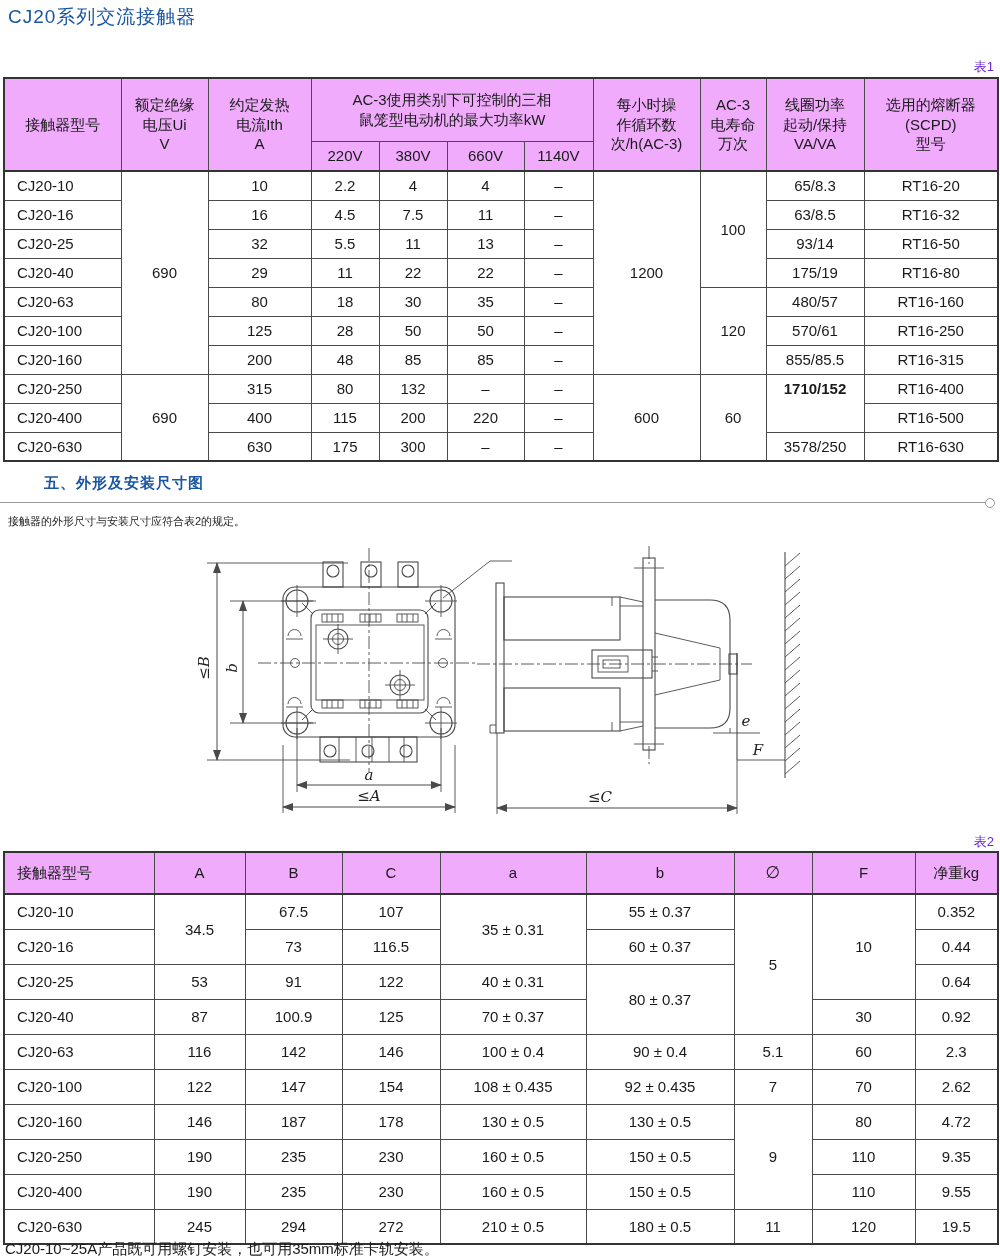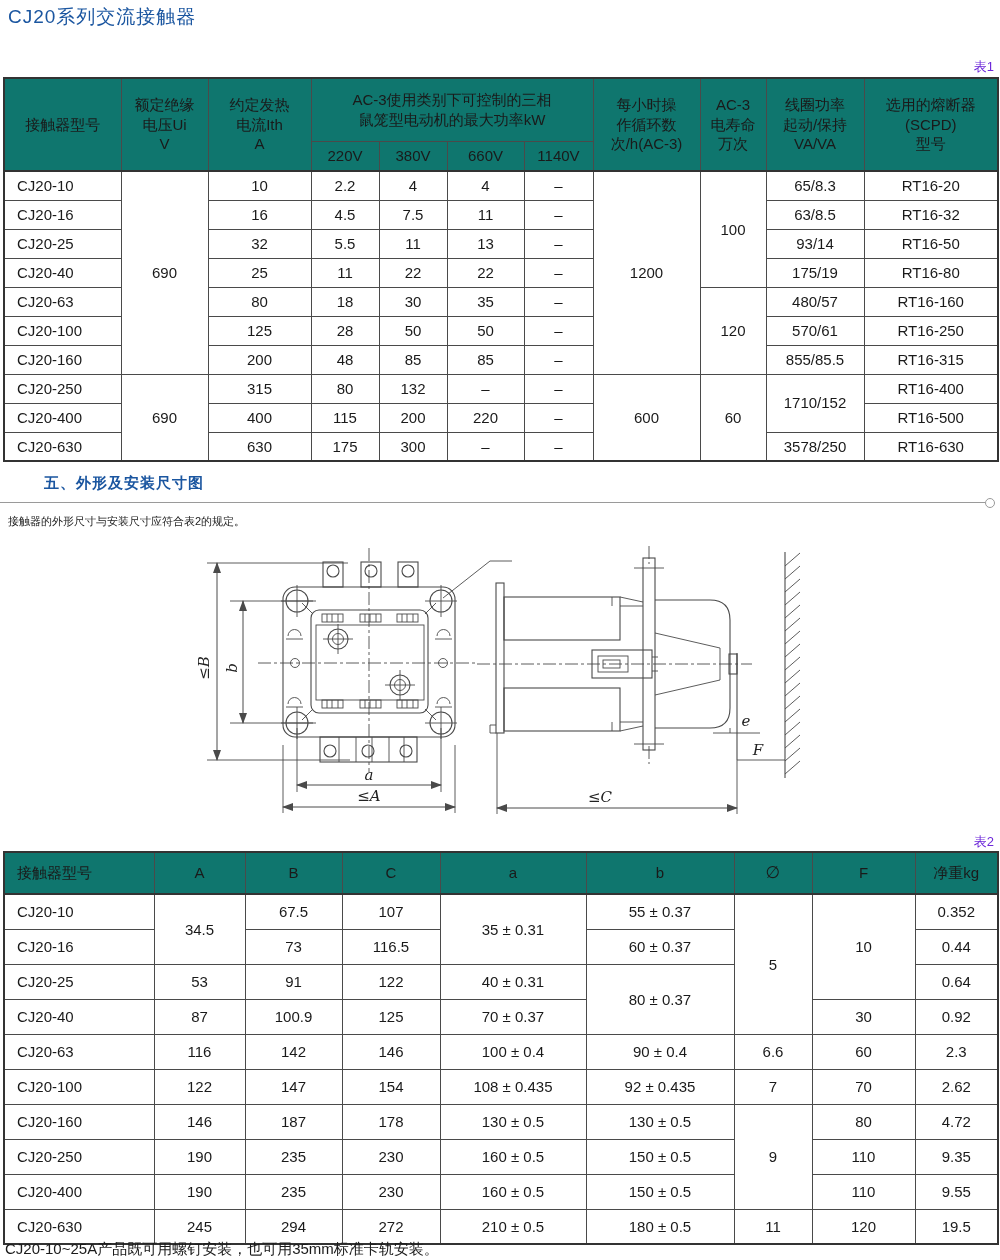--- a/index.html
+++ b/index.html
@@ -8,30 +8,30 @@
 
   .doc-title{position:absolute;left:8px;top:4px;font-size:19px;font-weight:normal;
              color:#1b56a0;letter-spacing:1px;}
   .tbl-caption{position:absolute;font-size:13px;color:#6d28d9;text-align:right;}
   #cap1{top:58px;right:6px;}
   #cap2{top:833px;right:6px;}
 
   table{border-collapse:collapse;table-layout:fixed;background:#fff;}
   td,th{border:1px solid #4a4a4a;text-align:center;vertical-align:middle;
         padding:0;font-size:15px;overflow:hidden;}
-  th{background:#0f766e;font-weight:normal;white-space:pre-line;line-height:1.32;}
+  th{background:#f0abfc;font-weight:normal;white-space:pre-line;line-height:1.32;}
   table{border:2px solid #333;}
 
   #table1{position:absolute;left:3px;top:77px;width:994px;}
   #table1 tr.h1{height:63px;}
   #table1 tr.h2{height:30px;}
   #table1 tr.r{height:29px;}
   #table1 tr.h2 th{border-top:1px solid #8b5cf6;}
   #table1 .hsplit{border-bottom:2px solid #333;}
-  #table1 td.vtop{vertical-align:top;padding-top:19px;}
+  #table1 td.vtop{vertical-align:top;padding-top:5px;font-weight:bold;}
 
   #table2{position:absolute;left:3px;top:851px;width:994px;}
   #table2 tr.h{height:42px;}
   #table2 tr.r{height:35px;}
   #table2 th{border-bottom:2px solid #333;}
   .model{text-align:left !important;padding-left:12px !important;}
   th.phi{font-size:17px;font-style:italic;}
 
   .section-heading{position:absolute;left:8px;top:474px;font-size:15px;
                    font-weight:bold;color:#1b56a0;letter-spacing:1px;margin-left:36px;}
@@ -128,21 +128,21 @@
     <td>32</td>
     <td>5.5</td>
     <td>11</td>
     <td>13</td>
     <td>–</td>
     <td>93/14</td>
     <td>RT16-50</td>
   </tr>
   <tr class="r">
     <td class="model">CJ20-40</td>
-    <td>25</td>
+    <td>29</td>
     <td>11</td>
     <td>22</td>
     <td>22</td>
     <td>–</td>
     <td>175/19</td>
     <td>RT16-80</td>
   </tr>
   <tr class="r">
     <td class="model">CJ20-63</td>
     <td>80</td>
@@ -416,21 +416,21 @@
     <td>30</td>
     <td>0.92</td>
   </tr>
   <tr class="r">
     <td class="model">CJ20-63</td>
     <td>116</td>
     <td>142</td>
     <td>146</td>
     <td>100 ± 0.4</td>
     <td>90 ± 0.4</td>
-    <td>6.6</td>
+    <td>5.1</td>
     <td>60</td>
     <td>2.3</td>
   </tr>
   <tr class="r">
     <td class="model">CJ20-100</td>
     <td>122</td>
     <td>147</td>
     <td>154</td>
     <td>108 ± 0.435</td>
     <td>92 ± 0.435</td>

